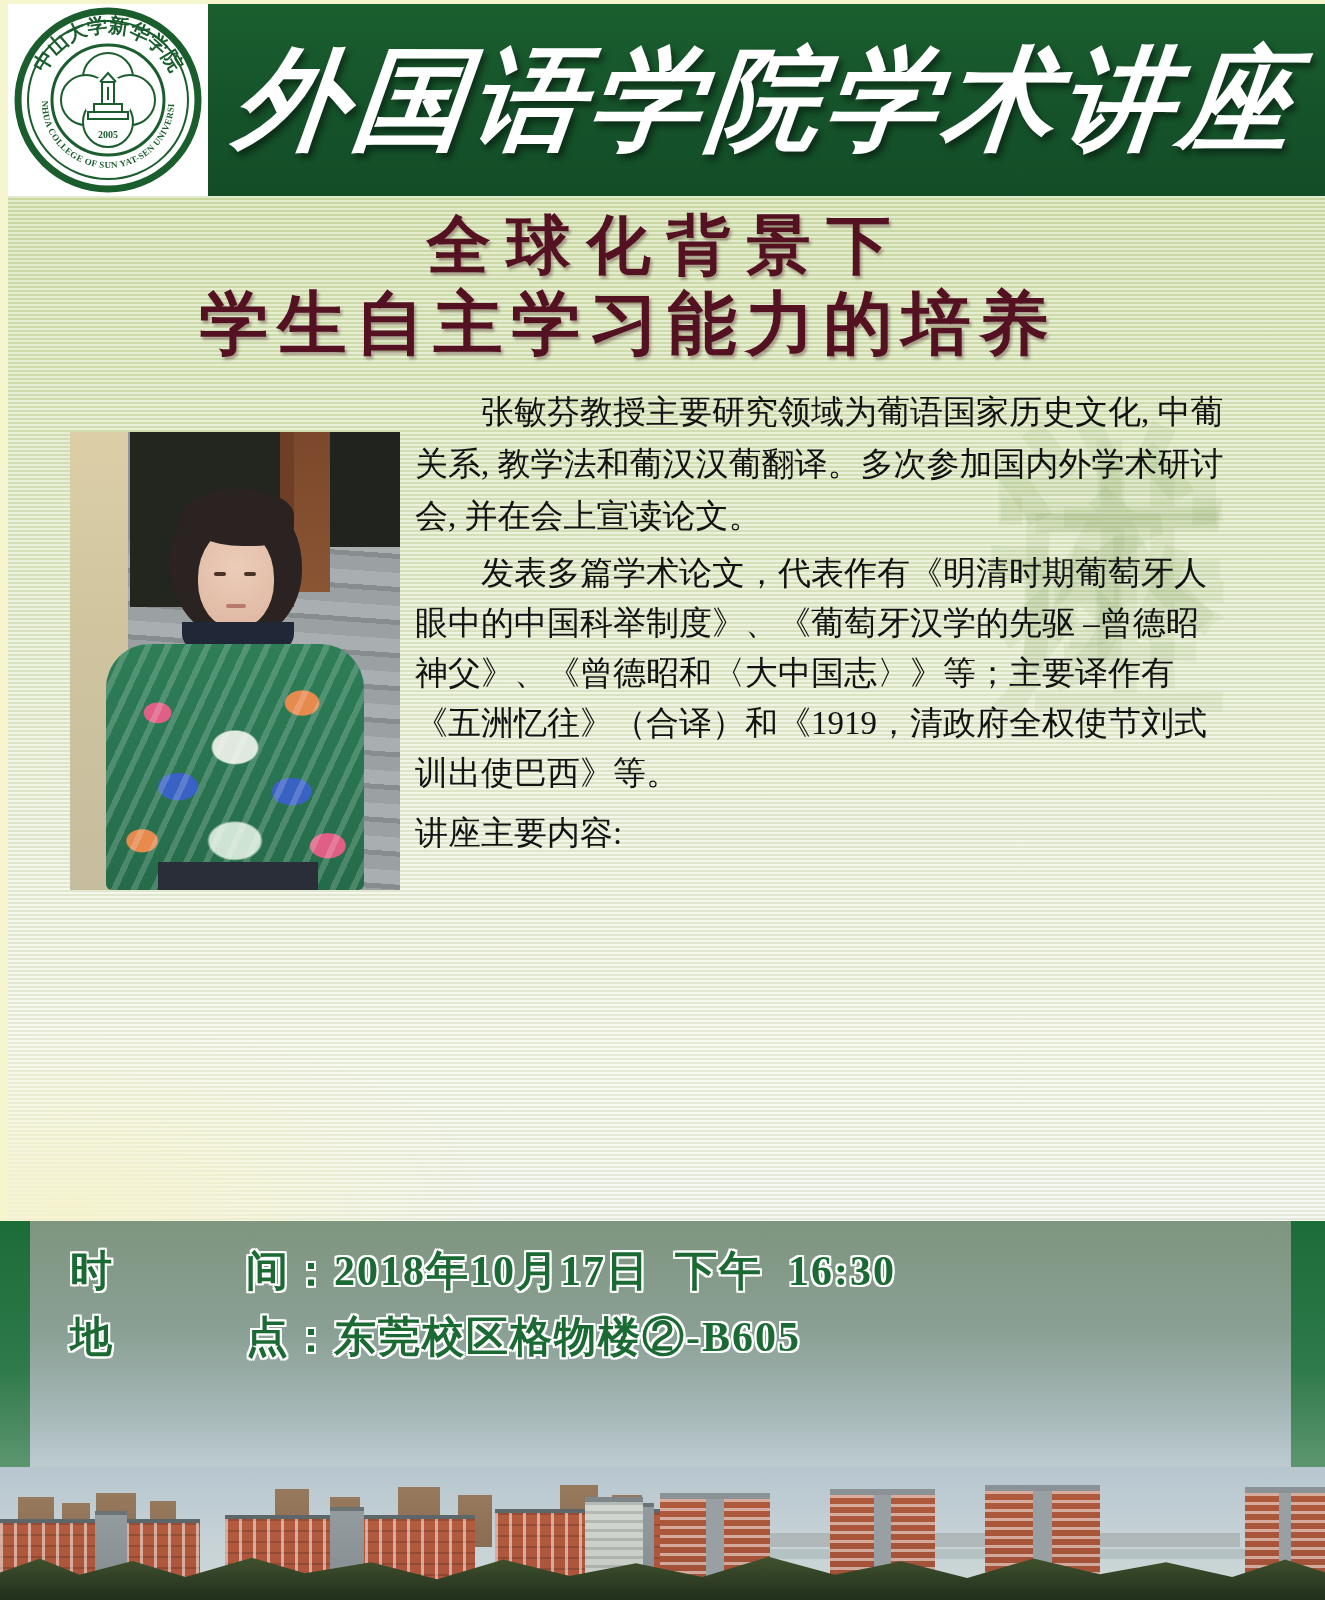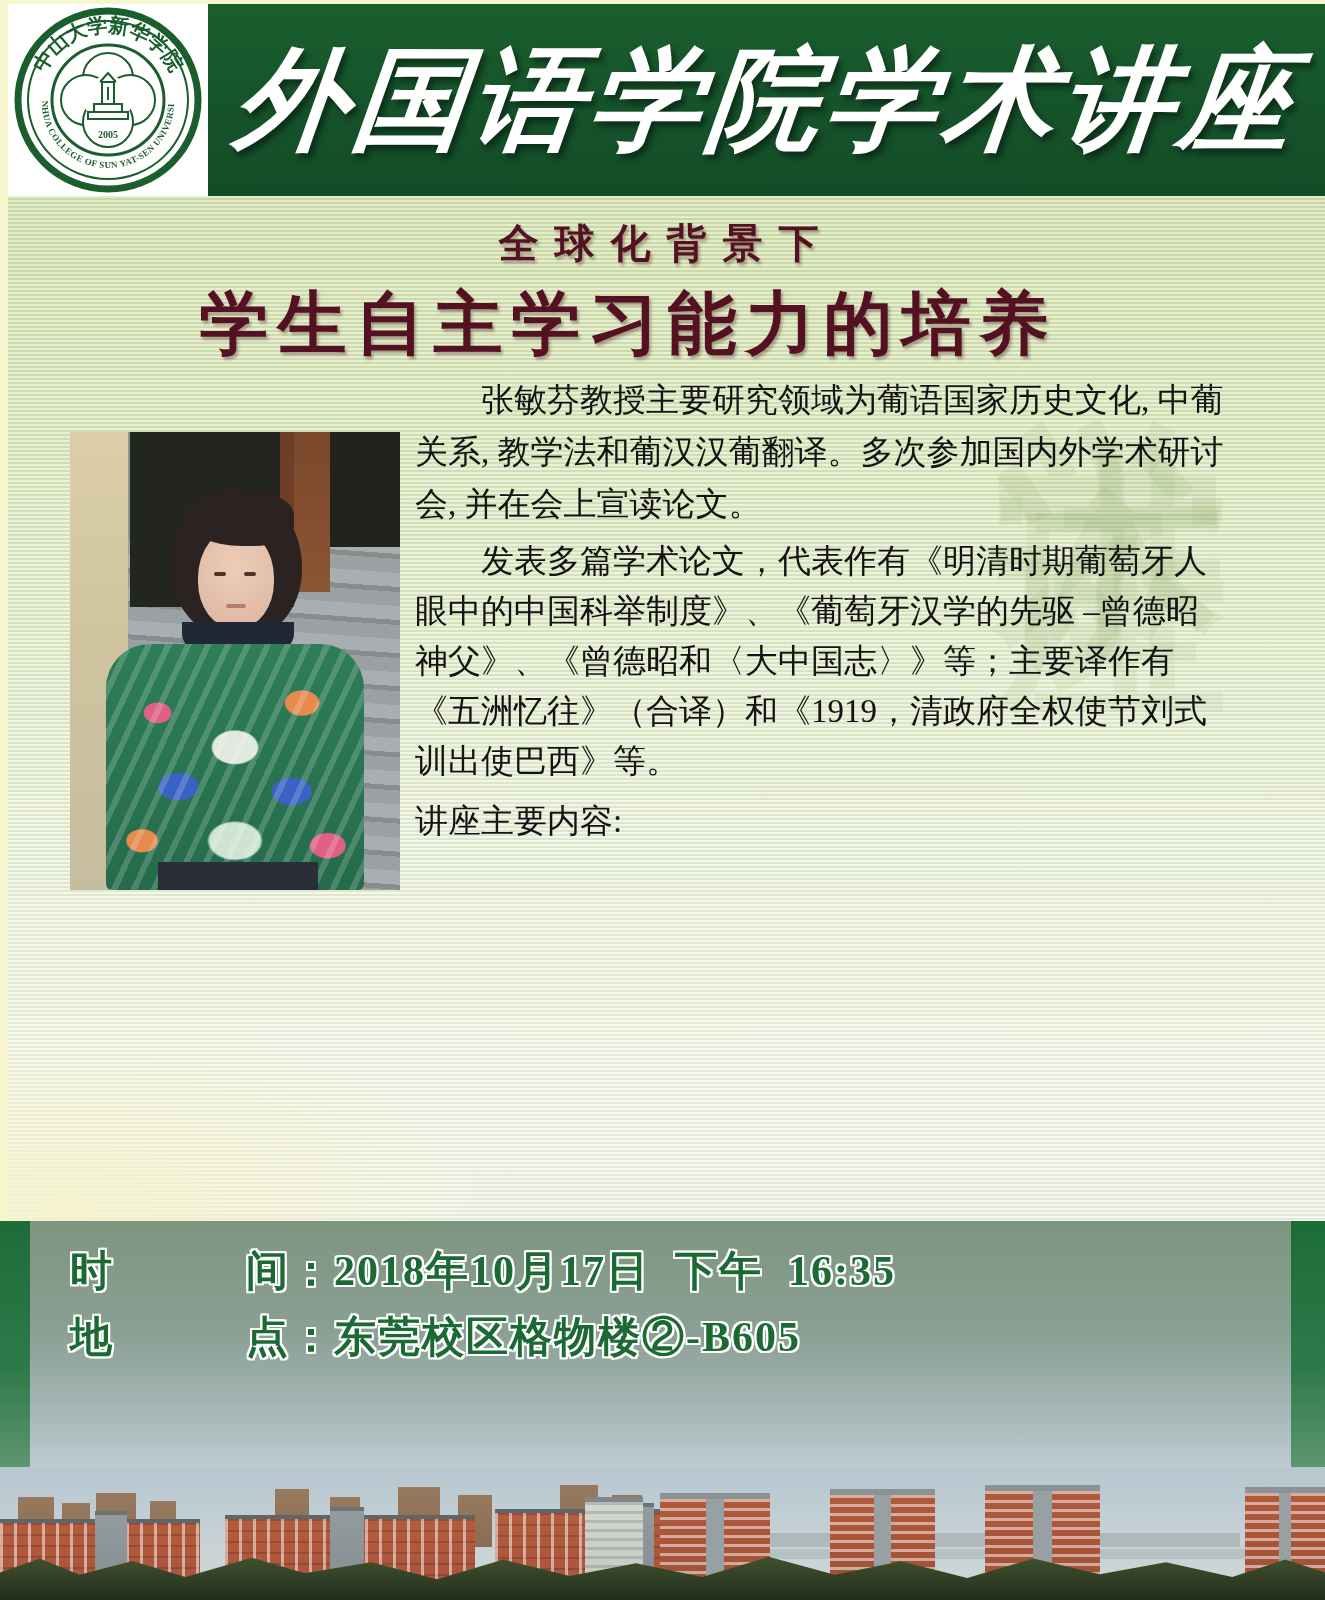--- a/index.html
+++ b/index.html
@@ -29,21 +29,21 @@
       radial-gradient(600px 260px at 60px 1010px, rgba(246,243,205,.9), rgba(246,243,205,0) 70%),
       repeating-linear-gradient(180deg, rgba(255,255,255,.38) 0 2px, rgba(150,175,95,.16) 2px 4px),
       linear-gradient(180deg,#d2dfae 0%,#d8e4ba 16%,#e2ebcd 40%,#ecf1de 62%,#f3f5ea 82%,#f2f4ee 100%);
   }
   .watermark{
     position:absolute;right:55px;top:30px;height:920px;
     writing-mode:vertical-rl;font-size:235px;font-weight:bold;
     color:rgba(105,140,70,.08);letter-spacing:20px;user-select:none;
   }
   .main-title{position:absolute;left:0;width:100%;text-align:center;color:#541122;font-weight:700;white-space:nowrap;}
-  .title-l1{top:20px;font-size:40px;letter-spacing:16px;text-shadow:2px 3px 3px rgba(60,20,25,.35);}
+  .title-l1{top:6px;font-size:64px;letter-spacing:16px;text-shadow:2px 3px 3px rgba(60,20,25,.35);}
   .title-l2{top:82px;font-size:69px;letter-spacing:9px;transform:translateX(-38px);text-shadow:2px 3px 3px rgba(60,20,25,.35);}
   
   .photo{position:absolute;left:62px;top:236px;width:330px;height:458px;background:#8f9799;overflow:hidden;}
   .ph-wall{position:absolute;left:0;top:0;width:58px;height:458px;background:linear-gradient(180deg,#dccfa8,#cfc49e 45%,#c6bd9f);}
   .ph-steps{position:absolute;left:58px;top:108px;width:272px;height:350px;
     background:repeating-linear-gradient(184deg,#a9aeb0 0 14px,#878d8f 14px 19px,#9ba1a3 19px 33px);}
   .ph-door{position:absolute;left:60px;top:0;width:150px;height:175px;background:#23261f;border-right:14px solid #6e3f26;}
   .ph-frame{position:absolute;left:224px;top:0;width:36px;height:160px;background:linear-gradient(180deg,#7c482c,#8a5533);}
   .ph-panel{position:absolute;left:260px;top:0;width:70px;height:115px;background:#20231e;}
   .ph-hair{position:absolute;left:100px;top:56px;width:132px;height:152px;background:#2b2321;border-radius:48% 52% 46% 50%;}
@@ -59,21 +59,21 @@
       radial-gradient(30px 22px at 76% 24%, #e78a4e 0 55%, rgba(0,0,0,0) 60%),
       radial-gradient(44px 32px at 50% 42%, #dfe9de 0 50%, rgba(0,0,0,0) 55%),
       radial-gradient(38px 26px at 28% 58%, #3a62c4 0 50%, rgba(0,0,0,0) 55%),
       radial-gradient(38px 26px at 72% 60%, #3a62c4 0 50%, rgba(0,0,0,0) 55%),
       radial-gradient(30px 22px at 14% 80%, #e78a4e 0 50%, rgba(0,0,0,0) 55%),
       radial-gradient(34px 24px at 86% 82%, #e05f86 0 50%, rgba(0,0,0,0) 55%),
       radial-gradient(56px 40px at 50% 80%, #cfe3d2 0 45%, rgba(0,0,0,0) 50%),
       linear-gradient(180deg,#2e7e58,#256b4a);}
   .ph-skirt{position:absolute;left:88px;top:430px;width:160px;height:28px;background:#2a2e38;}
   
-  .bio-col{position:absolute;left:407px;top:178px;width:812px;color:#131313;font-size:33px;}
+  .bio-col{position:absolute;left:407px;top:190px;width:812px;color:#131313;font-size:33px;}
   .bio-col p{margin:0;text-indent:2em;}
   .p1{line-height:52px;}
   .p2{line-height:50px;margin-top:6px !important;}
   .lect-head{margin:0;line-height:46px;margin-top:12px !important;text-indent:0 !important;}
   .p3{line-height:48px;margin-top:2px !important;}
   .speaker-line{
     position:absolute;left:126px;top:942px;width:1150px;
     color:#1b6a33;font-size:47px;font-weight:bold;letter-spacing:3px;
     white-space:pre-wrap;
   }
@@ -181,21 +181,21 @@
       <p class="p1">张敏芬教授主要研究领域为葡语国家历史文化, 中葡关系, 教学法和葡汉汉葡翻译。多次参加国内外学术研讨会, 并在会上宣读论文。</p>
       <p class="p2">发表多篇学术论文，代表作有《明清时期葡萄牙人眼中的中国科举制度》、《葡萄牙汉学的先驱 –曾德昭神父》、《曾德昭和〈大中国志〉》等；主要译作有《五洲忆往》（合译）和《1919，清政府全权使节刘式训出使巴西》等。</p>
       <p class="lect-head">讲座主要内容:</p>
     </div>
 
   </div>
 
   <div class="footer">
     <div class="footer-edge left"></div>
     <div class="footer-edge right"></div>
-    <div class="footer-row fr1"><span>时　　　间：</span><span>2018年10月17日  下午  16:35</span></div>
+    <div class="footer-row fr1"><span>时　　　间：</span><span>2018年10月17日  下午  16:30</span></div>
     <div class="footer-row fr2"><span>地　　　点：</span><span>东莞校区格物楼②-B605</span></div>
   </div>
 
   <div class="campus">
     <div class="d-tower" style="left:18px;top:30px;width:36px;height:52px;"></div>
     <div class="d-tower" style="left:62px;top:36px;width:28px;height:46px;"></div>
     <div class="d-tower" style="left:96px;top:26px;width:40px;height:58px;"></div>
     <div class="d-tower" style="left:150px;top:34px;width:26px;height:48px;"></div>
     <div class="d-tower" style="left:275px;top:22px;width:34px;height:58px;"></div>
     <div class="d-tower" style="left:330px;top:30px;width:30px;height:50px;"></div>

